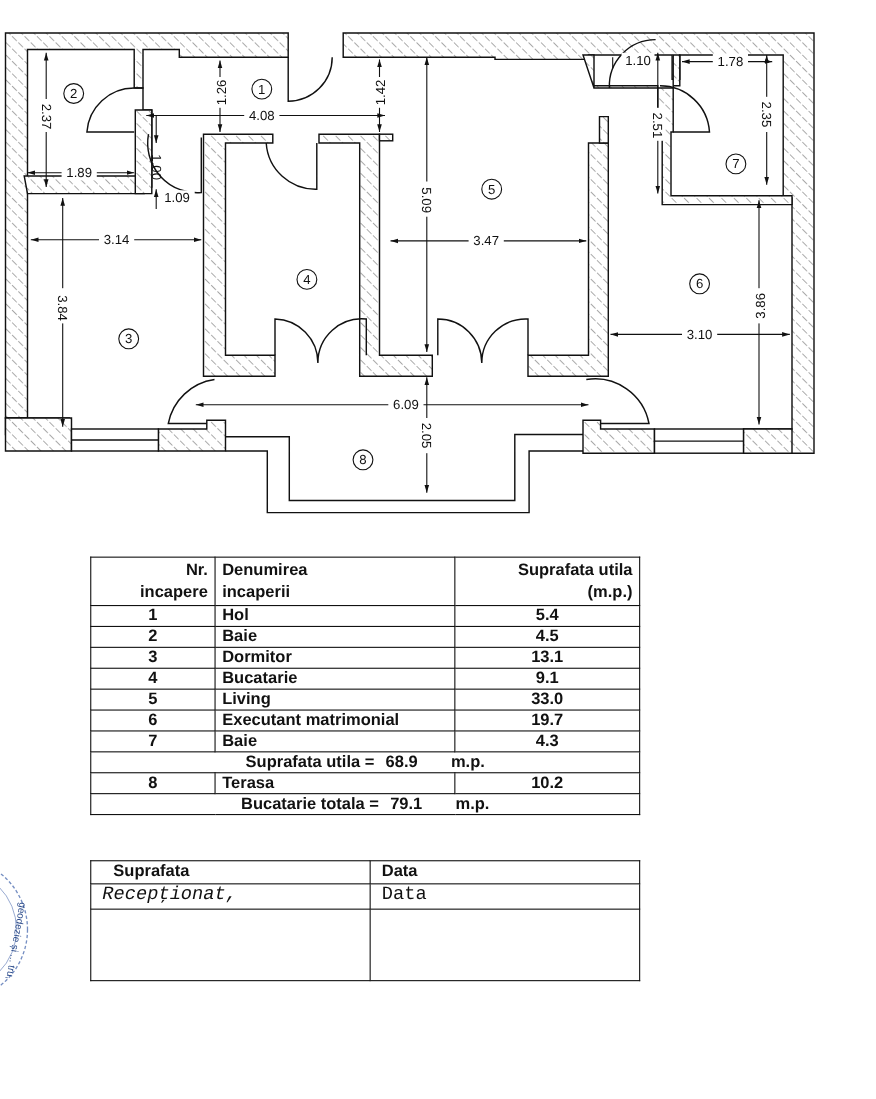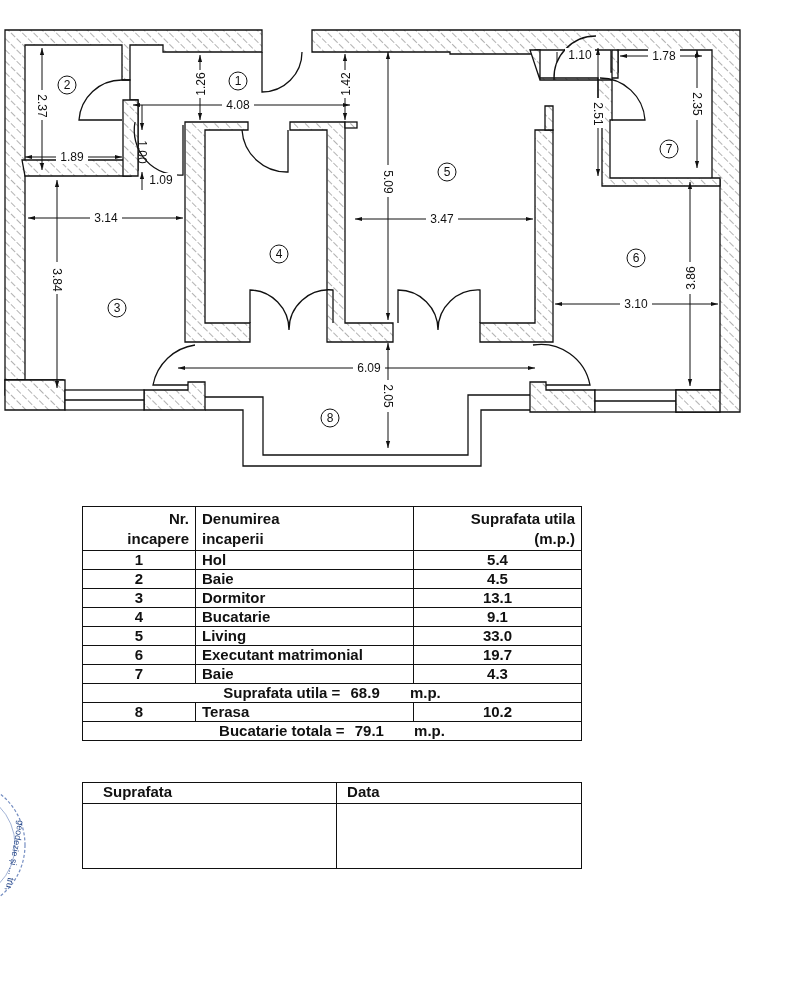--- a/index.html
+++ b/index.html
@@ -280,20 +280,24 @@
 </tbody>
   </table>
 
 <table id="signoff">
   <tbody>
       <tr>
     <td class="col1 lbl" style="height:20px">Suprafata</td>
     <td class="col2 lbl">Data</td>
   </tr>
   <tr>
+    <td class="col1 mono it" style="height:22px">Recepţionat,</td>
+    <td class="col2 mono">Data</td>
+  </tr>
+  <tr>
     <td class="col1" style="height:64px"></td>
     <td class="col2"></td>
   </tr>
 </tbody>
   </table>
 
 <svg id="stamp" viewBox="0 0 70 170" xmlns="http://www.w3.org/2000/svg">
   <circle cx="0" cy="85" r="65" fill="none" stroke="#3b5ea8" stroke-width="1.2" stroke-dasharray="3,2" opacity="0.7"></circle>
   <circle cx="0" cy="85" r="55" fill="none" stroke="#3b5ea8" stroke-width="0.8" opacity="0.6"></circle>
   <text class="stamp-text" transform="translate(58,60) rotate(100)">geodezie și ... tru,</text>

